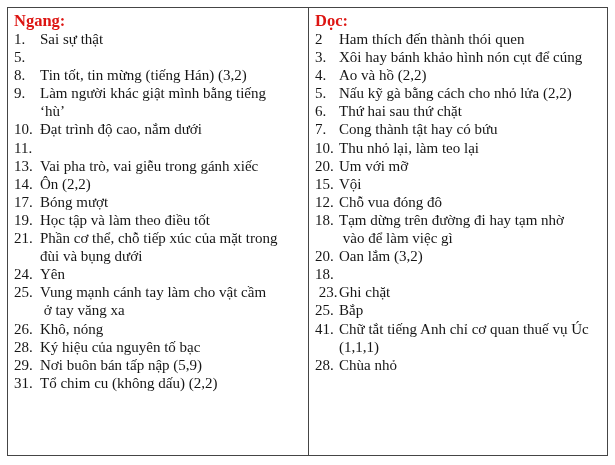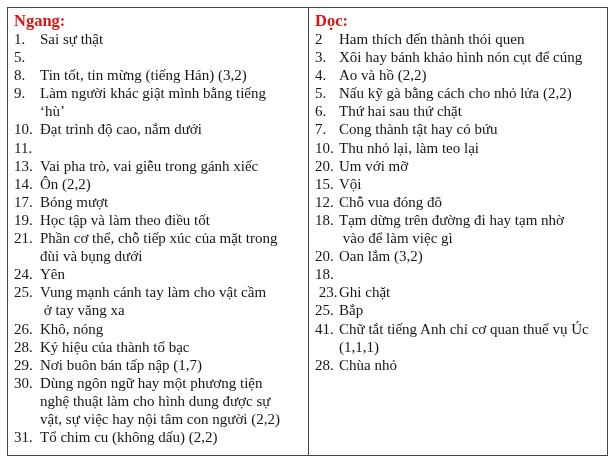--- a/index.html
+++ b/index.html
@@ -122,31 +122,25 @@
             <span class="clue-num">25.</span>
             <span class="clue-text">Vung mạnh cánh tay làm cho vật cầm
  ở tay văng xa</span>
           </div>
           <div class="clue-item">
             <span class="clue-num">26.</span>
             <span class="clue-text">Khô, nóng</span>
           </div>
           <div class="clue-item">
             <span class="clue-num">28.</span>
-            <span class="clue-text">Ký hiệu của thành tố bạc</span>
+            <span class="clue-text">Ký hiệu của nguyên tố bạc</span>
           </div>
           <div class="clue-item">
             <span class="clue-num">29.</span>
-            <span class="clue-text">Nơi buôn bán tấp nập (1,7)</span>
-          </div>
-          <div class="clue-item">
-            <span class="clue-num">30.</span>
-            <span class="clue-text">Dùng ngôn ngữ hay một phương tiện
-nghệ thuật làm cho hình dung được sự
-vật, sự việc hay nội tâm con người (2,2)</span>
+            <span class="clue-text">Nơi buôn bán tấp nập (5,9)</span>
           </div>
           <div class="clue-item">
             <span class="clue-num">31.</span>
             <span class="clue-text">Tổ chim cu (không dấu) (2,2)</span>
           </div>
         </div>
     </div>
     <div class="cell right">
       <div class="col-header">Dọc:</div>
       <div class="clue-list">

